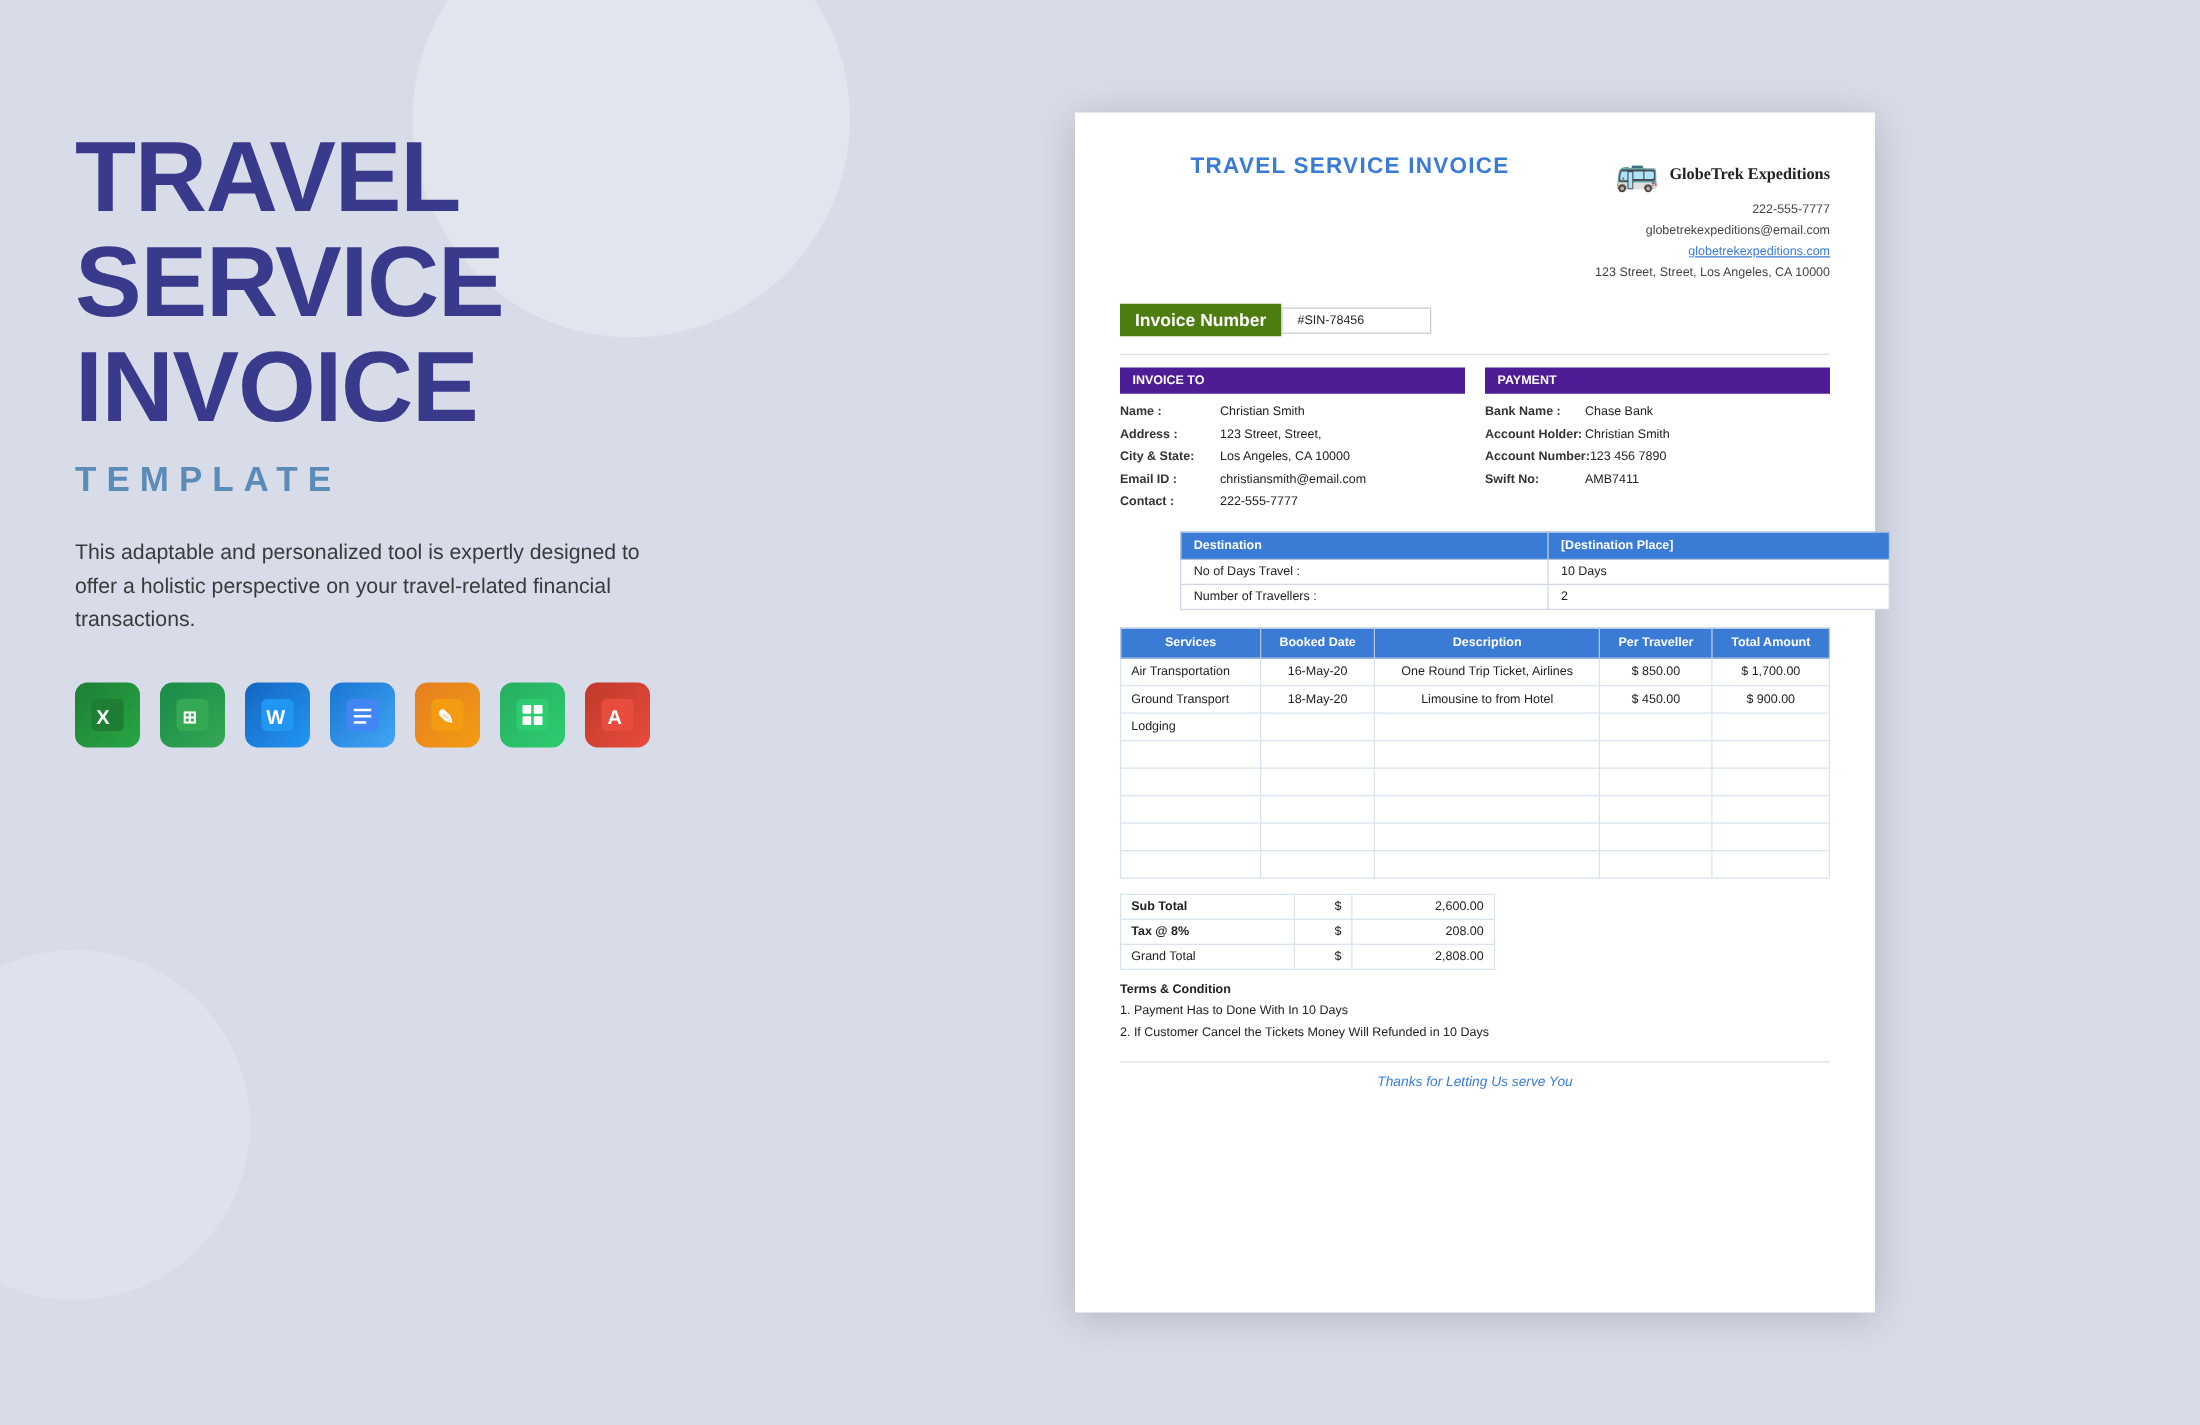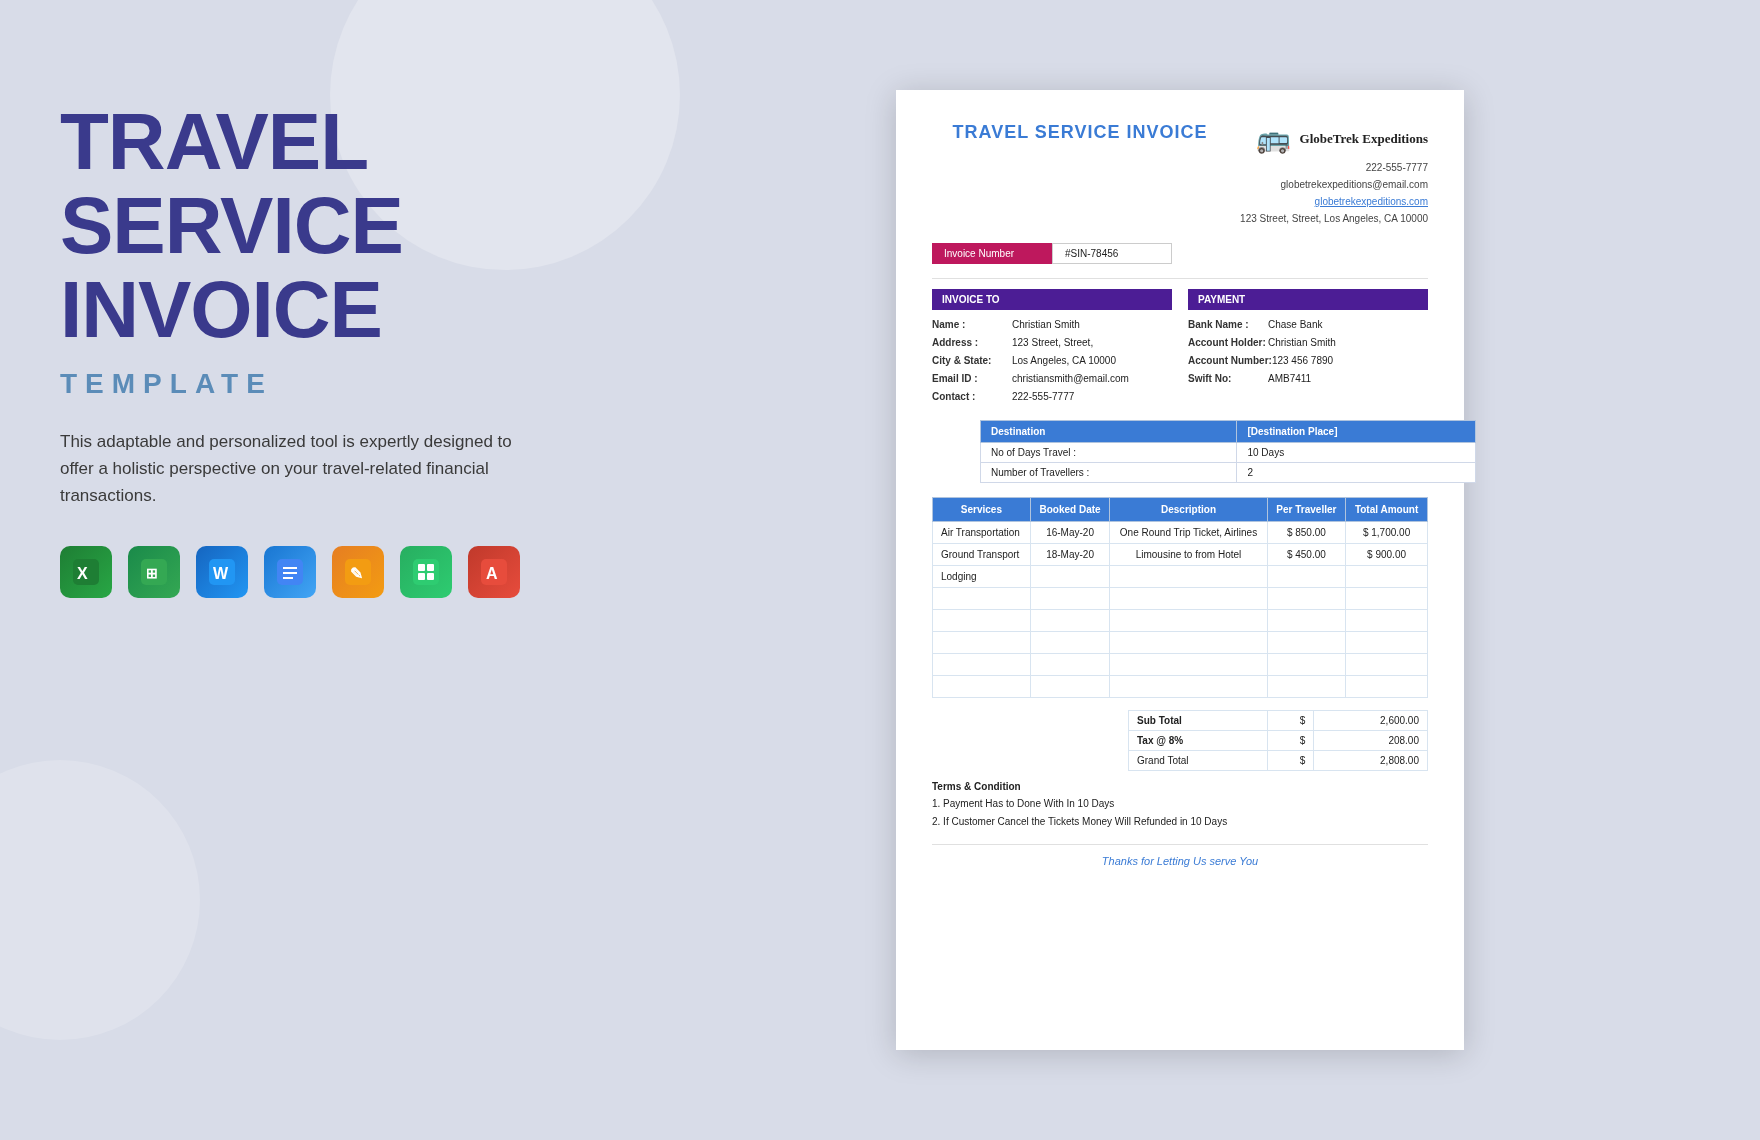--- a/index.html
+++ b/index.html
@@ -110,21 +110,21 @@
     .right-panel {
       flex: 1;
       display: flex;
       align-items: center;
       justify-content: center;
       padding: 30px 40px 30px 20px;
     }
 
     .invoice-paper {
       background: white;
-      width: 568px;
+      width: 640px;
       min-height: 960px;
       box-shadow: 0 4px 30px rgba(0,0,0,0.18);
       padding: 32px 36px 28px 36px;
       font-size: 11px;
       color: #222;
     }
 
     
     .invoice-header {
       display: flex;
@@ -179,24 +179,24 @@
 
     
     .invoice-number-row {
       display: flex;
       align-items: center;
       margin-bottom: 14px;
       gap: 0;
     }
 
     .invoice-number-label {
-      background: #be185d;
+      background: #4d7c0f;
       color: white;
-      font-weight: 400;
-      font-size: 10px;
+      font-weight: 700;
+      font-size: 14px;
       padding: 5px 12px;
       min-width: 120px;
     }
 
     .invoice-number-value {
       border: 1px solid #ccc;
       padding: 4px 12px;
       font-size: 10px;
       min-width: 120px;
     }
@@ -285,21 +285,21 @@
       border: 1px solid #d8e4f0;
       text-align: center;
     }
 
     .services-table td.left { text-align: left; }
     .services-table .empty-row td { height: 22px; }
 
     
     .totals-section {
       display: flex;
-      justify-content: flex-end;
+      justify-content: flex-start;
       margin-bottom: 10px;
     }
 
     .totals-table {
       width: 300px;
       font-size: 10px;
       border-collapse: collapse;
     }
 
     .totals-table td {

